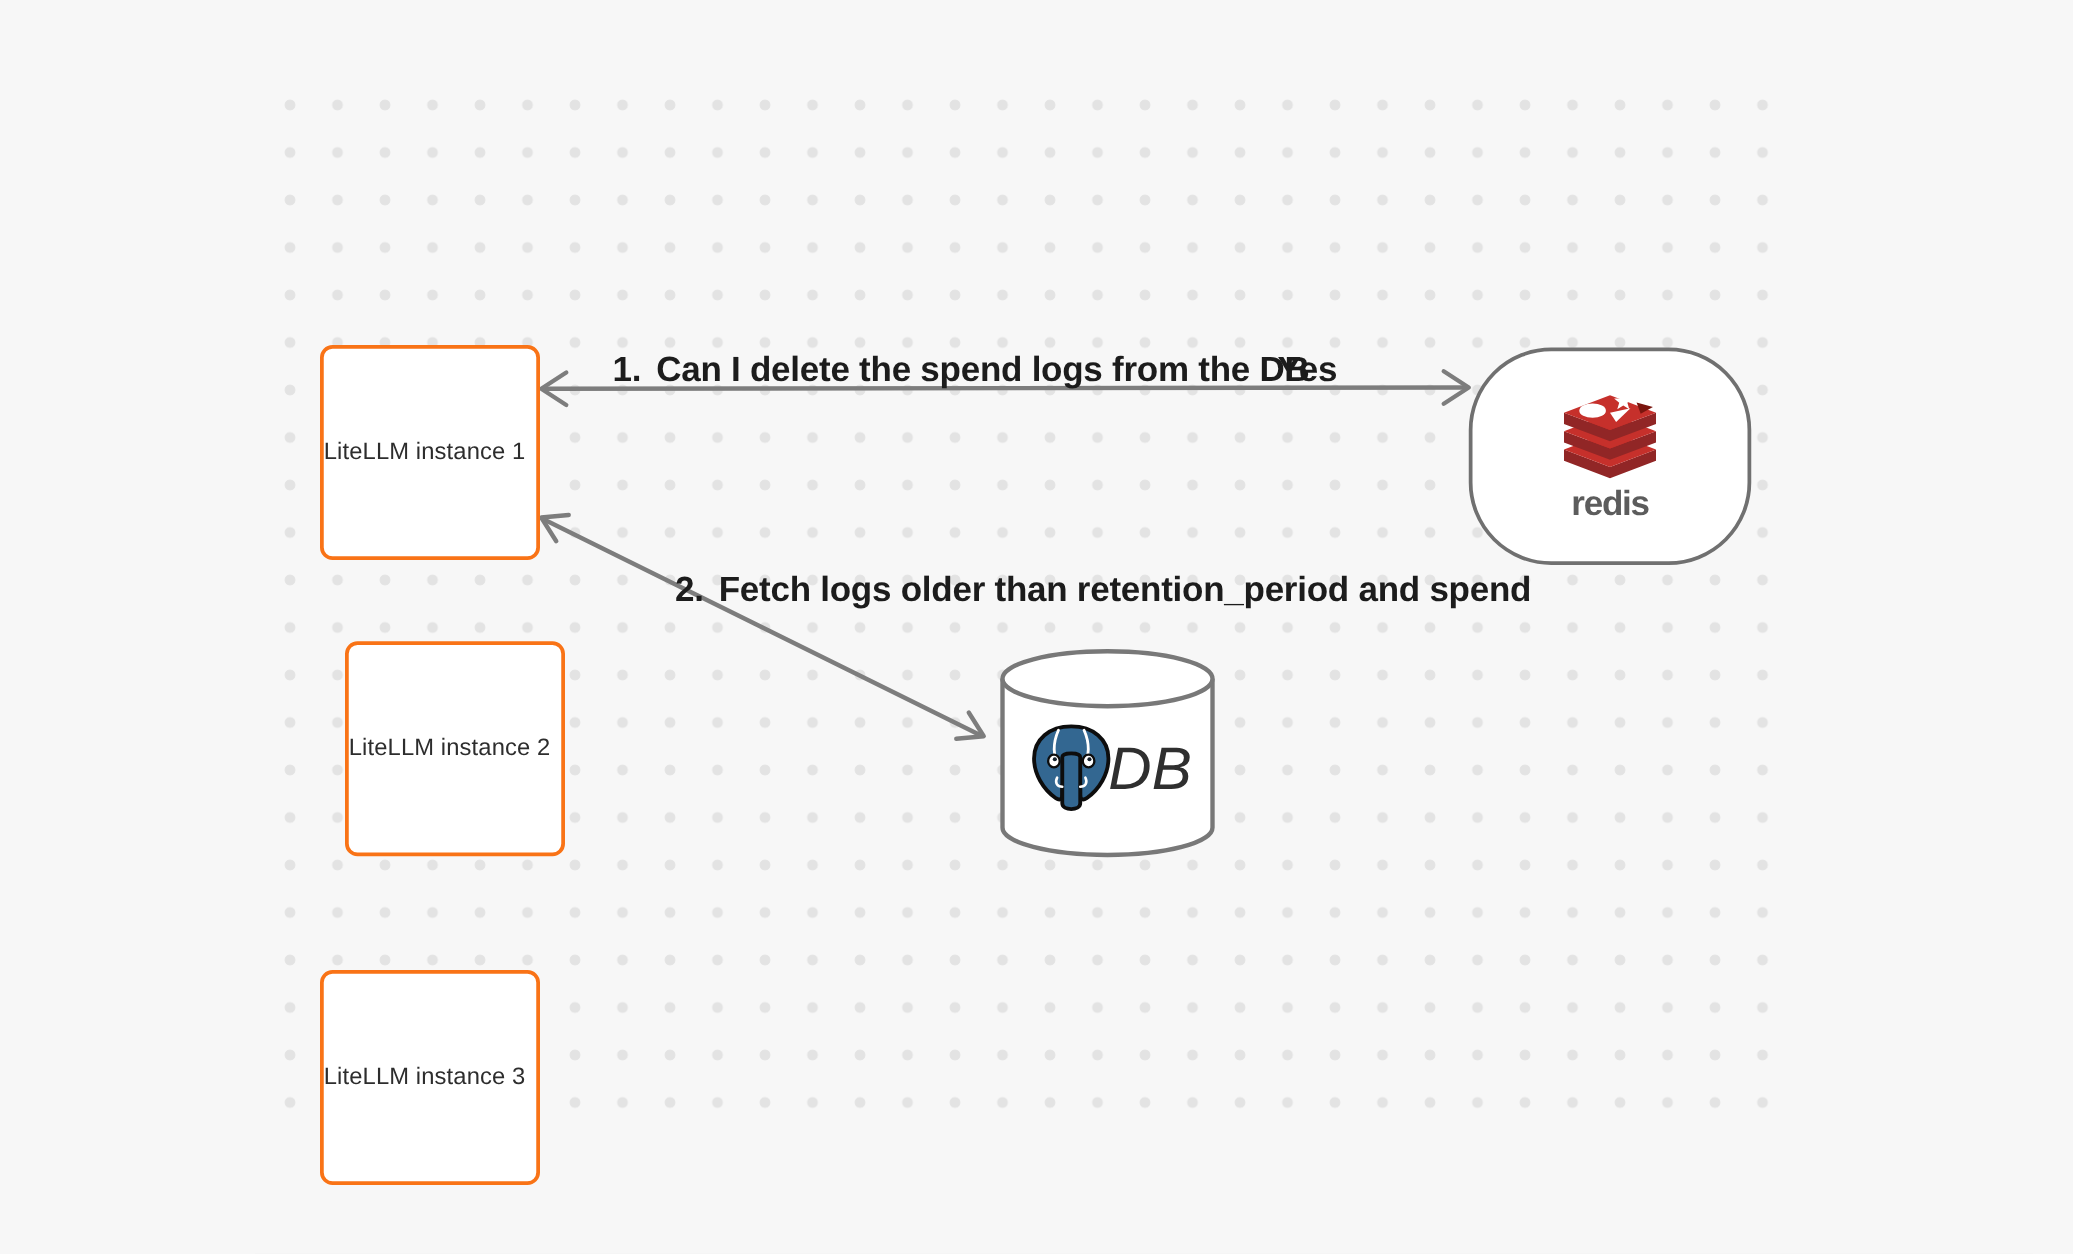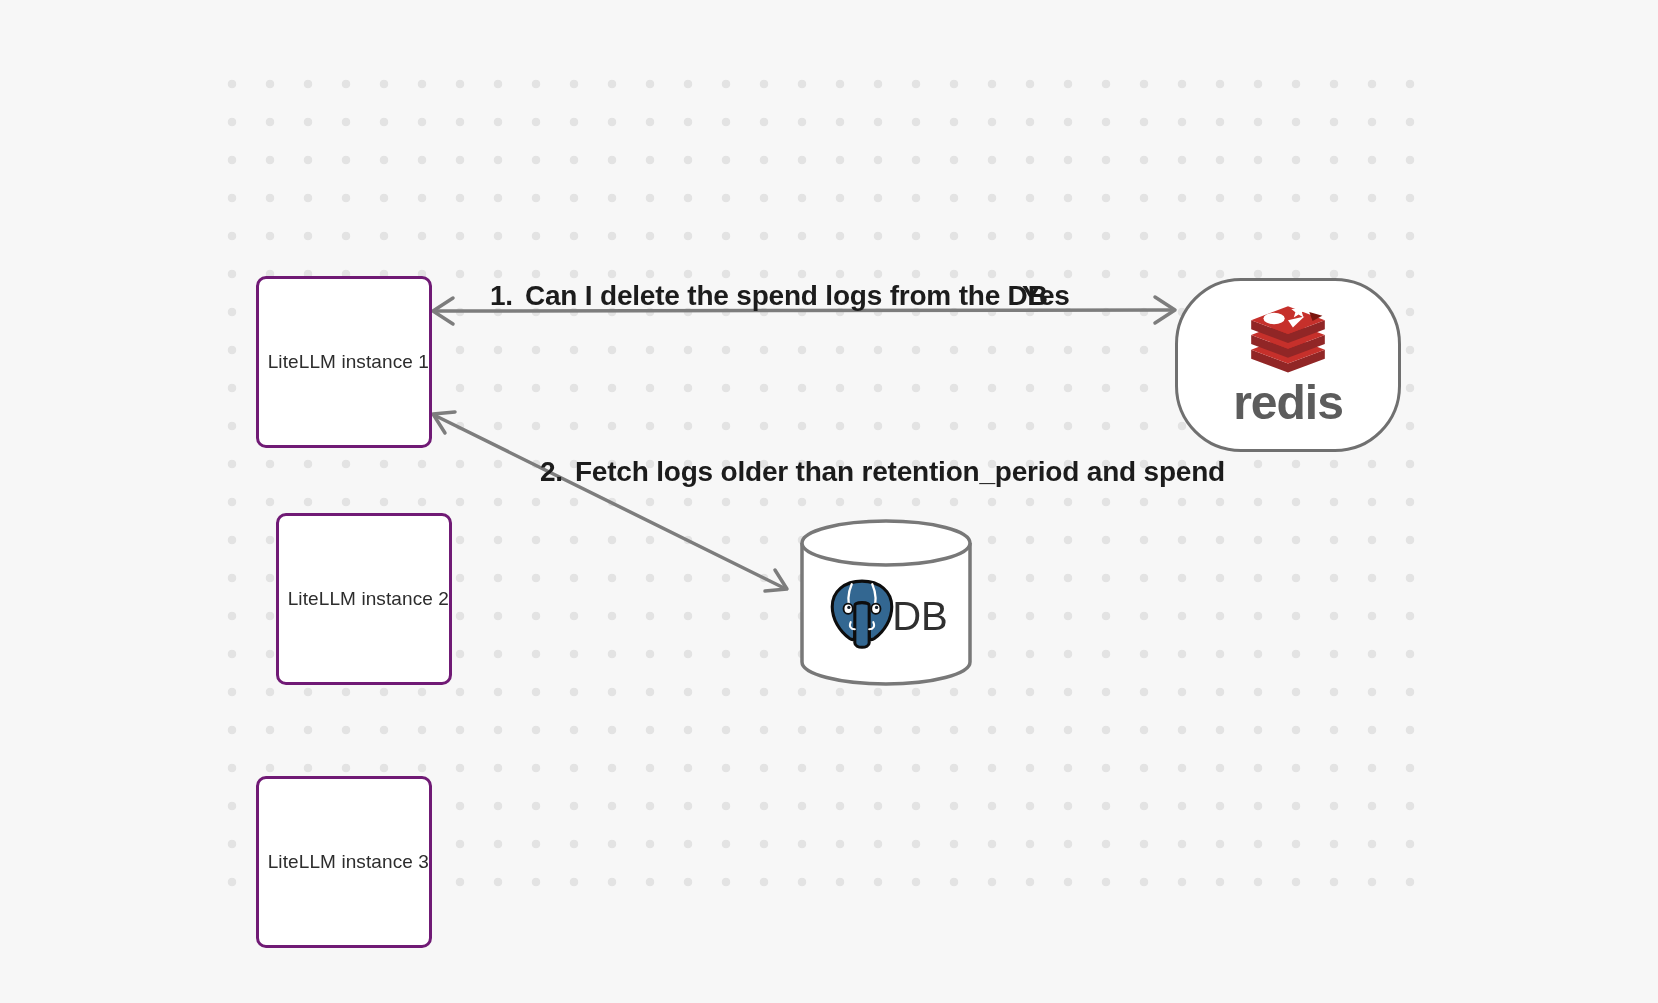--- a/index.html
+++ b/index.html
@@ -15,48 +15,48 @@
   }
   .dot-grid{
     position:absolute;left:213px;top:65px;width:1216px;height:836px;
     background-image:radial-gradient(circle,#e3e3e3 4px,rgba(0,0,0,0) 4.6px);
     background-size:38px 38px;
     pointer-events:none;
   }
   .arrow-layer{position:absolute;left:0;top:0;width:1658px;height:1003px;}
   .instance-box{
     position:absolute;left:256px;width:176px;height:172px;
-    background:#ffffff;border:3px solid #701a75;border-radius:10px;
-    display:flex;align-items:center;justify-content:flex-end;
+    background:#ffffff;border:3px solid #f97316;border-radius:10px;
+    display:flex;align-items:center;justify-content:flex-start;
     box-sizing:border-box;
   }
   .instance-box .label{
     font-size:19px;color:#2d2d2d;letter-spacing:.1px;
   }
   .box-1{top:276px;}
   .box-2{top:513px;margin-left:20px;}
   .box-3{top:776px;}
   .redis-node{
     position:absolute;left:1175px;top:278px;width:226px;height:174px;
     background:#ffffff;border:3px solid #707070;border-radius:66px;
     display:flex;flex-direction:column;align-items:center;justify-content:center;
     box-sizing:border-box;
   }
   .redis-wordmark{
-    font-size:48px;font-weight:bold;color:#5c5c5c;
+    font-size:28px;font-weight:bold;color:#5c5c5c;
     letter-spacing:-1px;line-height:1;margin-top:4px;
   }
   .db-node{position:absolute;left:799px;top:517px;width:174px;height:170px;}
   .db-content{
     position:absolute;left:799px;top:517px;width:174px;height:170px;
     display:flex;align-items:center;justify-content:center;padding-top:28px;
     box-sizing:border-box;
   }
   .db-label{
-    font-size:40px;color:#2f2f2f;line-height:1;margin-left:-8px;
+    font-size:48px;color:#2f2f2f;line-height:1;margin-left:-8px;font-style:italic;
   }
   .flow-label{
     position:absolute;display:flex;gap:12px;
     font-size:28px;font-weight:bold;color:#1c1c1c;
     letter-spacing:-0.2px;white-space:nowrap;line-height:30px;
   }
   .label-1{left:490px;top:281px;}
   .label-yes{left:1022px;top:281px;}
   .label-2{left:540px;top:457px;}
 </style>

